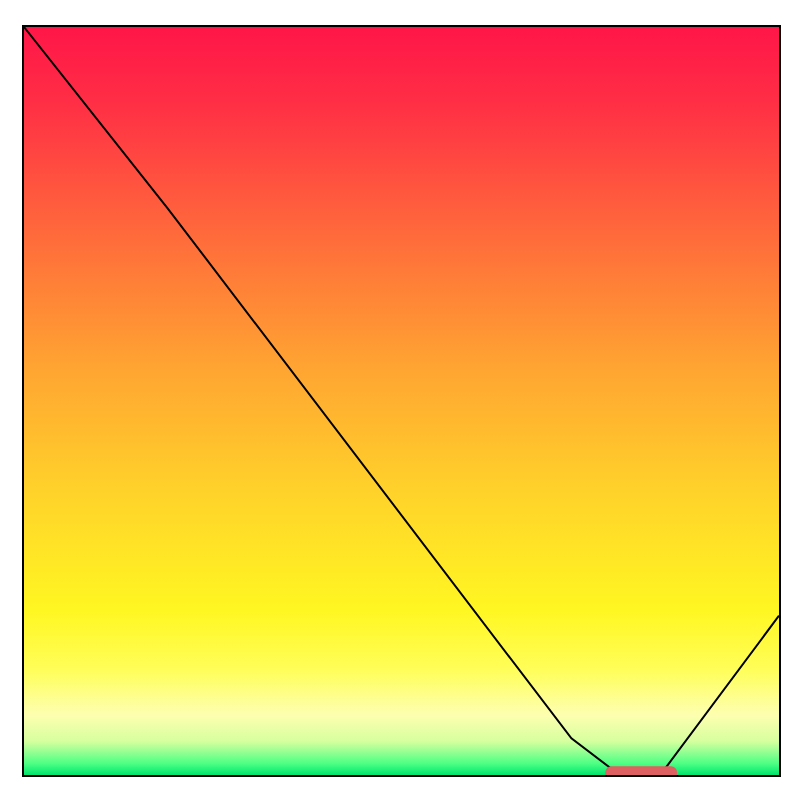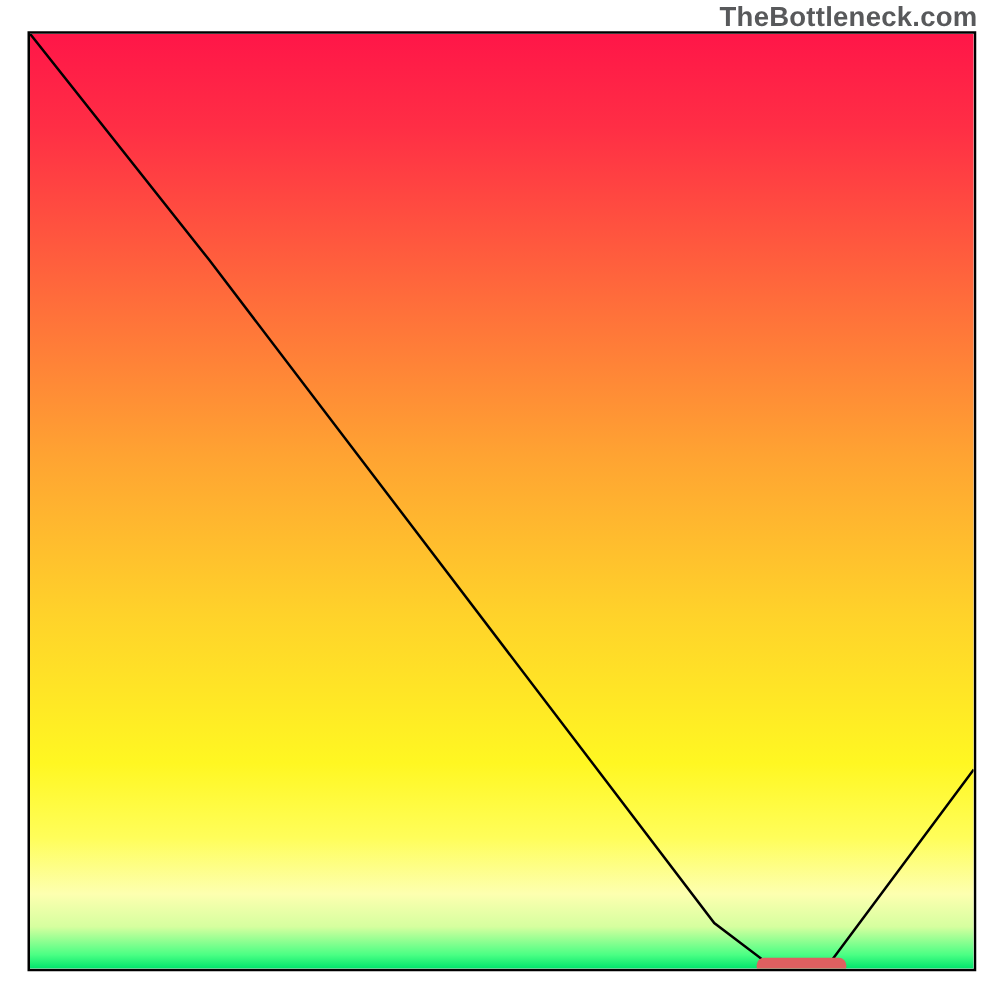--- a/index.html
+++ b/index.html
@@ -51,21 +51,20 @@
   }
   .marker {
     fill: #df6060;
     stroke: none;
   }
 </style>
 </head>
 <body>
 
 <div class="chart-frame">
-  <div class="watermark">TheBottleneck.com</div>
 
   <div class="plot-area">
     <svg class="surface" viewBox="0 0 759 752" preserveAspectRatio="none">
       <defs>
         <linearGradient id="bg-grad" x1="0" y1="0" x2="0" y2="1">
             <stop offset="0.00%" stop-color="#ff1648"></stop>
             <stop offset="10.00%" stop-color="#ff2e45"></stop>
             <stop offset="28.00%" stop-color="#ff6b3b"></stop>
             <stop offset="45.00%" stop-color="#ffa332"></stop>
             <stop offset="62.00%" stop-color="#ffd22a"></stop>

